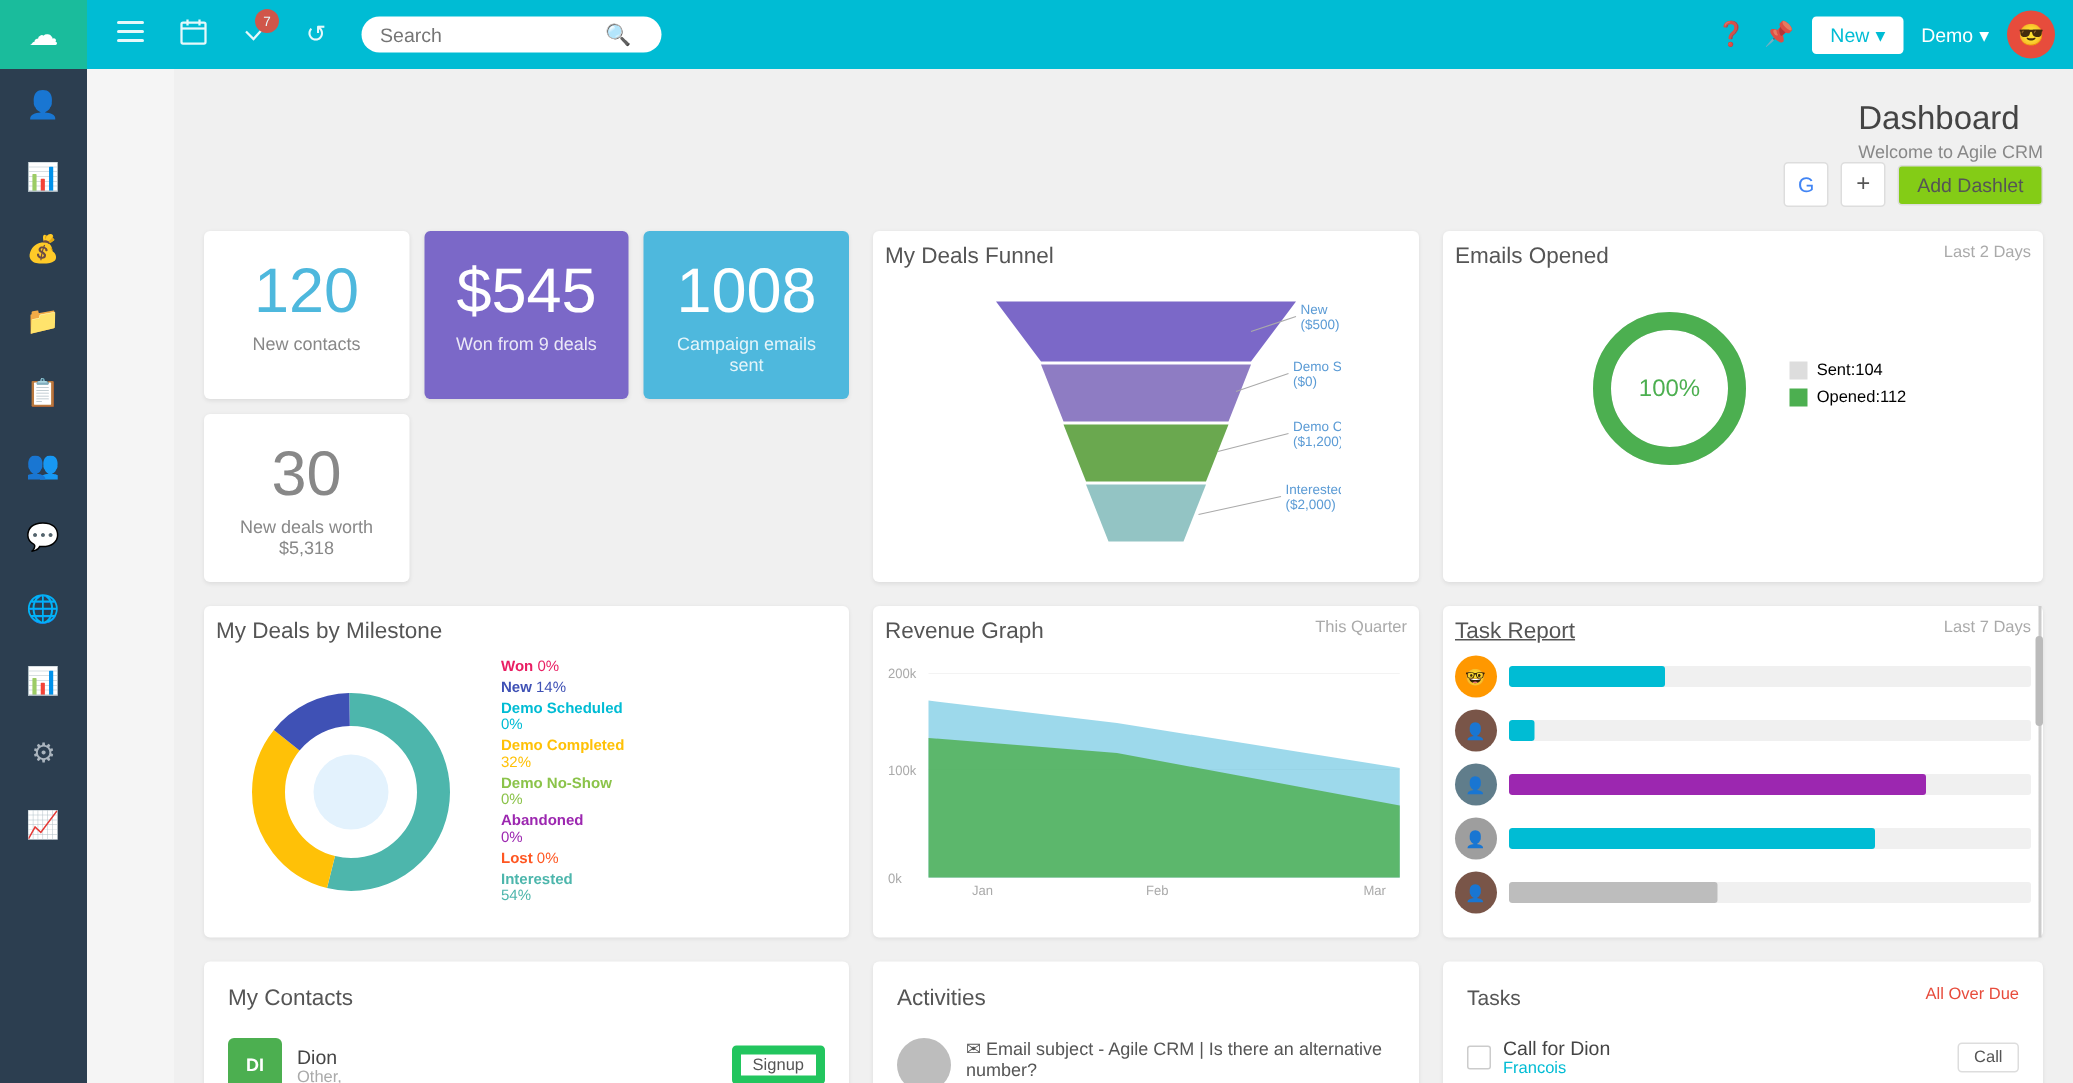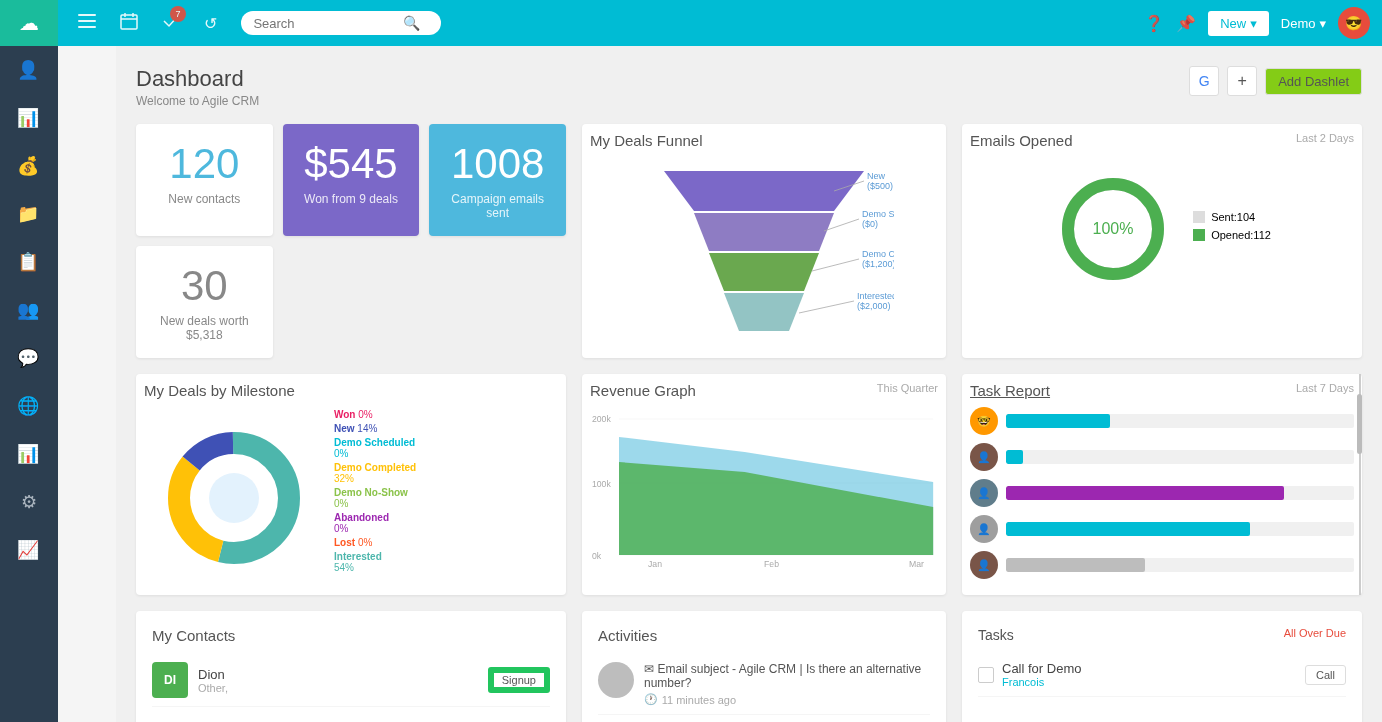--- a/index.html
+++ b/index.html
@@ -138,23 +138,24 @@
       margin-left: 58px;
       flex: 1;
       overflow-y: auto;
       padding: 20px;
       background: #f0f0f0;
     }
 
     
     .dash-header {
       display: flex;
-      align-items: flex-start;
+      align-items: flex-end;
       justify-content: space-between;
       margin-bottom: 16px;
+      flex-direction: column;
     }
     .dash-title { font-size: 22px; color: #444; font-weight: 400; }
     .dash-subtitle { font-size: 12px; color: #888; margin-top: 2px; }
     .dash-actions { display: flex; align-items: center; gap: 8px; }
     .add-dashlet-btn {
       background: #84cc16;
       border: 1px solid #ddd;
       border-radius: 3px;
       padding: 5px 12px;
       font-size: 13px;
@@ -588,21 +589,21 @@
     </div>
 
     <div class="tasks-section">
       <div class="tasks-header">
         <span style="font-size:14px; color:#555;">Tasks</span>
         <span class="tasks-overdue">All Over Due</span>
       </div>
       <div class="task-item">
         <div class="task-checkbox"></div>
         <div class="task-text">
-          <div>Call for Demo</div>
+          <div>Call for Dion</div>
           <div class="task-person">Francois</div>
         </div>
         <button class="task-action">Call</button>
       </div>
     </div>
   </div>
 
 </div>
 
 </body></html>

